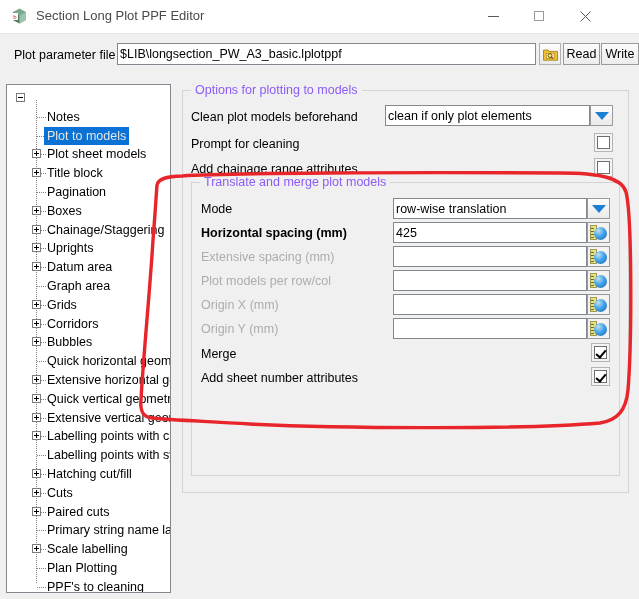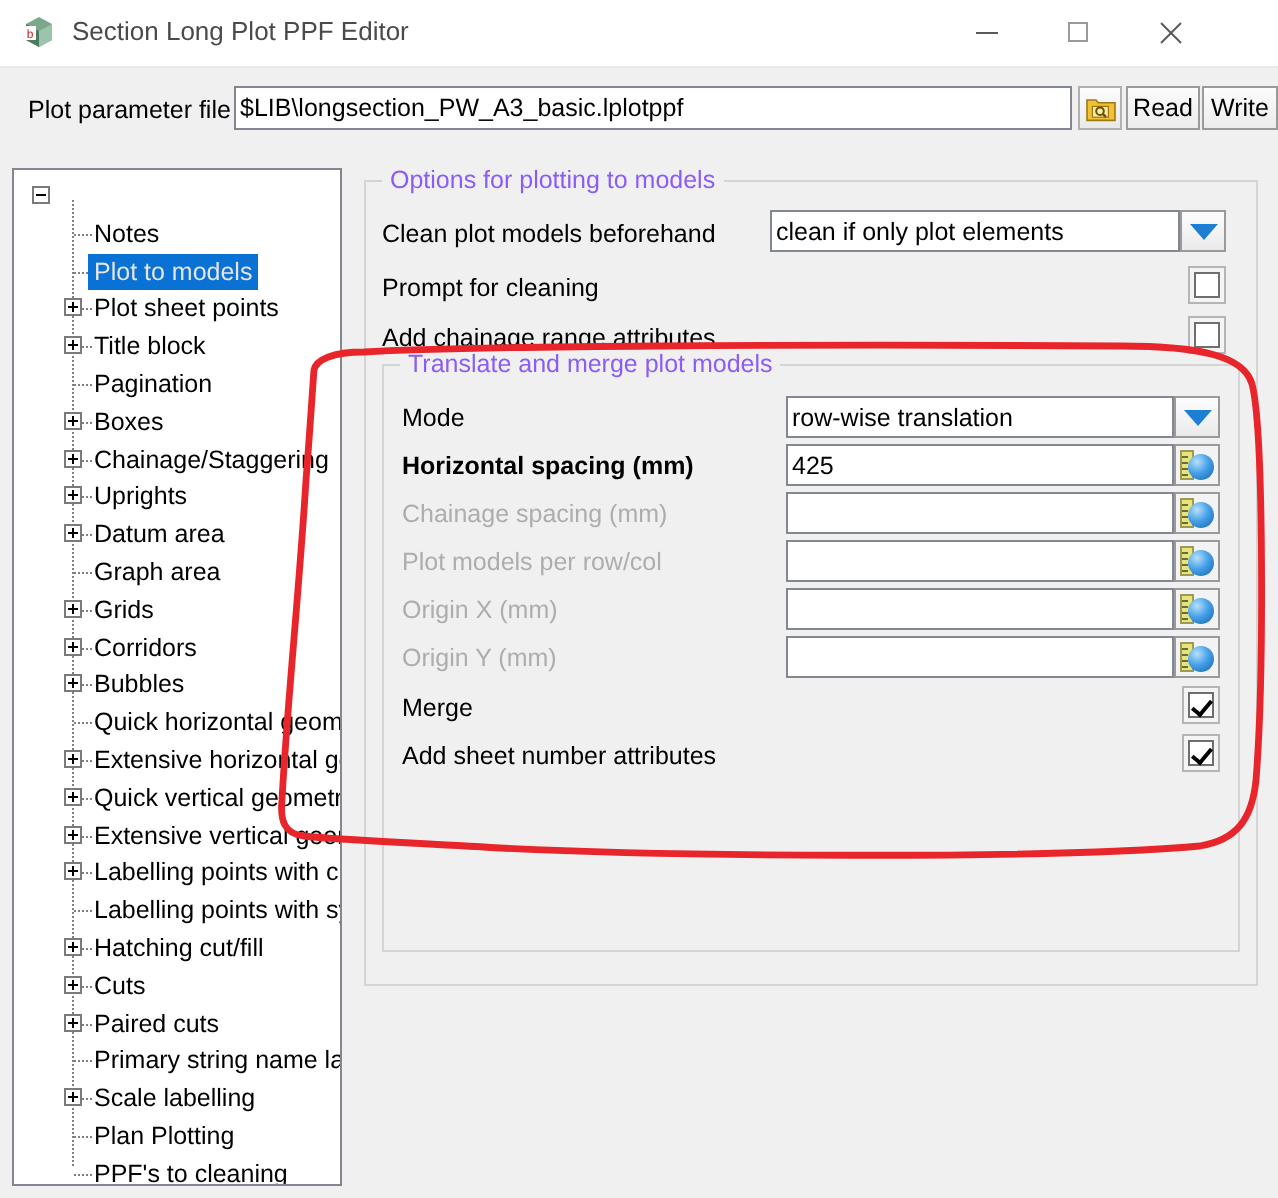--- a/index.html
+++ b/index.html
@@ -386,21 +386,21 @@
           <div class="hline" style="left: 30px; top: 9px; width: 9px;"></div>
           <span class="tlabel">Notes</span>
         </div>
         <div class="tnode lvl1 selected" style="height: 18.8px; line-height: 18.8px;">
           <div class="hline" style="left: 30px; top: 9px; width: 9px;"></div>
           <span class="tlabel">Plot to models</span>
         </div>
         <div class="tnode lvl1" style="height: 18.8px; line-height: 18.8px;">
           <div class="expander plus" style="top: 4px;"></div>
           <div class="hline" style="left: 34px; top: 9px; width: 5px;"></div>
-          <span class="tlabel">Plot sheet points</span>
+          <span class="tlabel">Plot sheet models</span>
         </div>
         <div class="tnode lvl1" style="height: 18.8px; line-height: 18.8px;">
           <div class="expander plus" style="top: 4px;"></div>
           <div class="hline" style="left: 34px; top: 9px; width: 5px;"></div>
           <span class="tlabel">Title block</span>
         </div>
         <div class="tnode lvl1" style="height: 18.8px; line-height: 18.8px;">
           <div class="hline" style="left: 30px; top: 9px; width: 9px;"></div>
           <span class="tlabel">Pagination</span>
         </div>
@@ -536,21 +536,21 @@
       <div class="ddarrow"></div>
     </div>
 
     <div class="flabel bold" style="left:24px; top:142px;">Horizontal spacing (mm)</div>
     <input class="tfield" style="left: 216px; top: 138px; width: 194px;" type="text" value="425">
     <div class="spinbtn" style="left:410px; top:138px;">
       <div class="ruler"></div>
       <div class="sphere"></div>
     </div>
 
-    <div class="flabel dim" style="left:24px; top:166px;">Chainage spacing (mm)</div>
+    <div class="flabel dim" style="left:24px; top:166px;">Extensive spacing (mm)</div>
     <input class="tfield disabled" style="left: 216px; top: 162px; width: 194px;" type="text" disabled="" value="">
     <div class="spinbtn" style="left:410px; top:162px;">
       <div class="ruler"></div>
       <div class="sphere"></div>
     </div>
 
     <div class="flabel dim" style="left:24px; top:190px;">Plot models per row/col</div>
     <input class="tfield disabled" style="left: 216px; top: 186px; width: 194px;" type="text" disabled="" value="">
     <div class="spinbtn" style="left:410px; top:186px;">
       <div class="ruler"></div>

